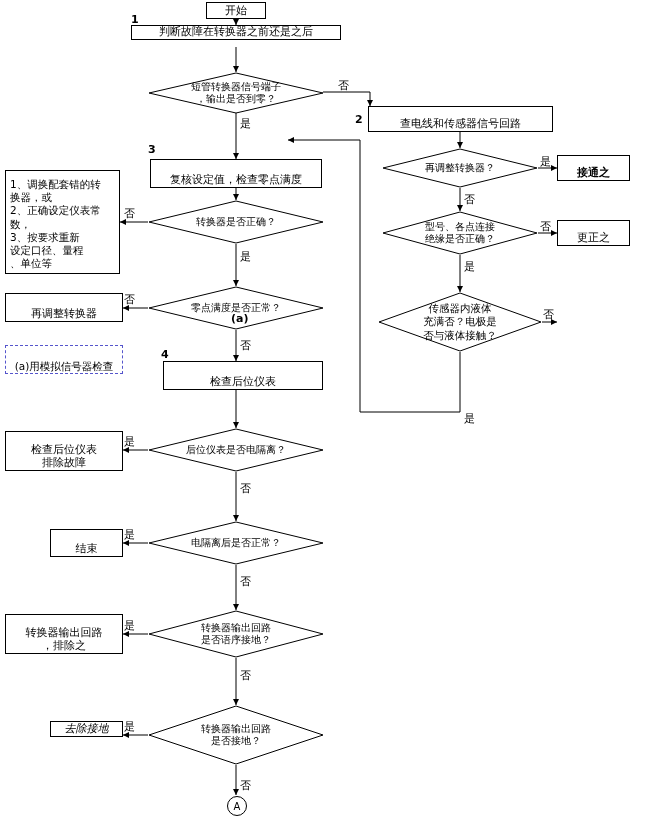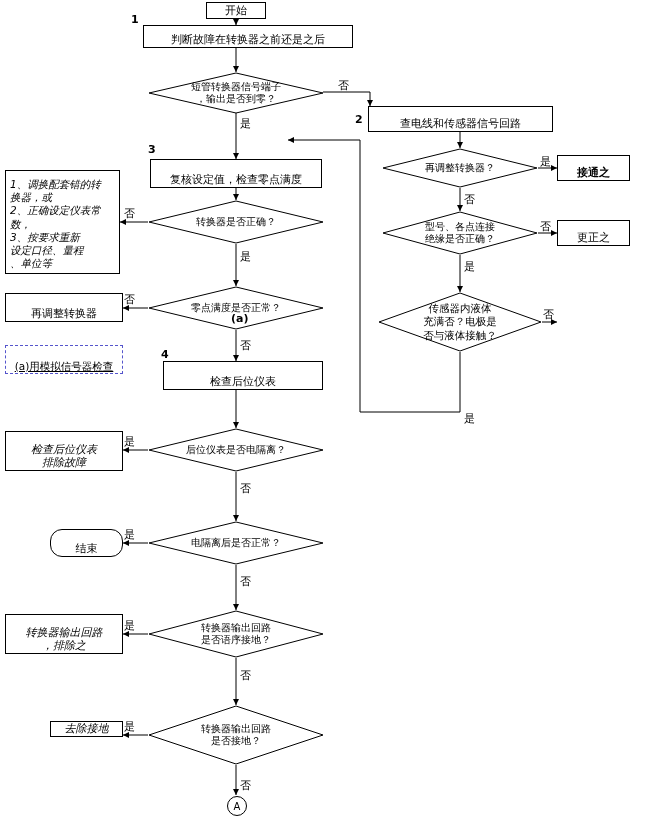--- a/index.html
+++ b/index.html
@@ -12,21 +12,21 @@
   .node{position:absolute;box-sizing:border-box;display:flex;align-items:flex-end;justify-content:center;text-align:center;line-height:1.25;}
   .box{border:1px solid #000;background:#fff;}
   .box-left{justify-content:flex-start;text-align:left;padding:3px 4px;}
   .dashed{border:1px dashed #5555cc;background:#fff;}
   .lbl{position:absolute;font-size:11px;background:transparent;white-space:nowrap;}
   .diamond-wrap{position:absolute;}
   .diamond-wrap svg{position:absolute;left:0;top:0;}
   .diamond-text{position:absolute;left:0;top:0;width:100%;height:100%;display:flex;align-items:center;justify-content:center;text-align:center;line-height:1.25;font-size:10px;white-space:pre-line;}
   .num{position:absolute;font-size:11px;font-weight:bold;}
   .circ{position:absolute;width:18px;height:18px;border:1px solid #000;border-radius:50%;display:flex;align-items:center;justify-content:center;font-size:10px;background:#fff;}
-  .nowrap{white-space:pre-line;font-style:italic;}
+  .nowrap{white-space:pre-line;}
 </style>
 </head>
 <body>
 
 <div id="canvas">
 
   <svg width="664" height="823" style="position:absolute;left:0;top:0;">
     <defs>
       <marker id="arrow" markerWidth="8" markerHeight="8" refX="6" refY="3" orient="auto" markerUnits="strokeWidth">
         <path d="M0,0 L6,3 L0,6 z" fill="#000"></path>
@@ -89,21 +89,21 @@
       <line x1="360" y1="140" x2="288" y2="140" marker-end="url(#arrow)"></line>
     </g>
   </svg>
 
   <div class="node box" style="left:206px;top:2px;width:60px;height:17px;">
     <span>开始</span>
   </div>
 
   <div class="num" style="left:131px;top:13px;">1</div>
 
-  <div class="node box" style="left:131px;top:25px;width:210px;height:23px;margin-left:12px;">
+  <div class="node box" style="left:131px;top:25px;width:210px;height:15px;">
     <span>判断故障在转换器之前还是之后</span>
   </div>
 
   <div class="diamond-wrap" style="left:148px;top:72px;width:176px;height:42px;">
     <svg width="176" height="42">
         <polygon points="88,1 175,21 88,41 1,21" fill="#fff" stroke="#000" stroke-width="1"></polygon>
       </svg>
     <div class="diamond-text">短管转换器信号端子
 ，输出是否到零？</div>
   </div>
@@ -148,21 +148,21 @@
   <div class="diamond-wrap" style="left:148px;top:286px;width:176px;height:44px;">
     <svg width="176" height="44">
         <polygon points="88,1 175,22 88,43 1,22" fill="#fff" stroke="#000" stroke-width="1"></polygon>
       </svg>
     <div class="diamond-text">零点满度是否正常？</div>
   </div>
   <div class="lbl" style="left:124px;top:292px;">否</div>
   <div class="num" style="left:231px;top:312px;">(a)</div>
   <div class="lbl" style="left:240px;top:338px;">否</div>
 
-  <div class="node dashed" style="left:5px;top:345px;width:118px;height:29px;font-size:10.5px;text-decoration:underline;">
+  <div class="node dashed" style="left:5px;top:345px;width:118px;height:29px;font-size:10.5px;">
     <span>(a)用模拟信号器检查</span>
   </div>
 
   <div class="num" style="left:161px;top:348px;">4</div>
 
   <div class="node box" style="left:163px;top:361px;width:160px;height:29px;">
     <span>检查后位仪表</span>
   </div>
 
   <div class="diamond-wrap" style="left:148px;top:428px;width:176px;height:44px;">
@@ -181,21 +181,21 @@
 
   <div class="diamond-wrap" style="left:148px;top:521px;width:176px;height:44px;">
     <svg width="176" height="44">
         <polygon points="88,1 175,22 88,43 1,22" fill="#fff" stroke="#000" stroke-width="1"></polygon>
       </svg>
     <div class="diamond-text">电隔离后是否正常？</div>
   </div>
   <div class="lbl" style="left:124px;top:527px;">是</div>
   <div class="lbl" style="left:240px;top:574px;">否</div>
 
-  <div class="node box" style="left:50px;top:529px;width:73px;height:28px;border-radius:12px;">
+  <div class="node box" style="left:50px;top:529px;width:73px;height:28px;">
     <span>结束</span>
   </div>
 
   <div class="diamond-wrap" style="left:148px;top:610px;width:176px;height:48px;">
     <svg width="176" height="48">
         <polygon points="88,1 175,24 88,47 1,24" fill="#fff" stroke="#000" stroke-width="1"></polygon>
       </svg>
     <div class="diamond-text">转换器输出回路
 是否语序接地？</div>
   </div>

